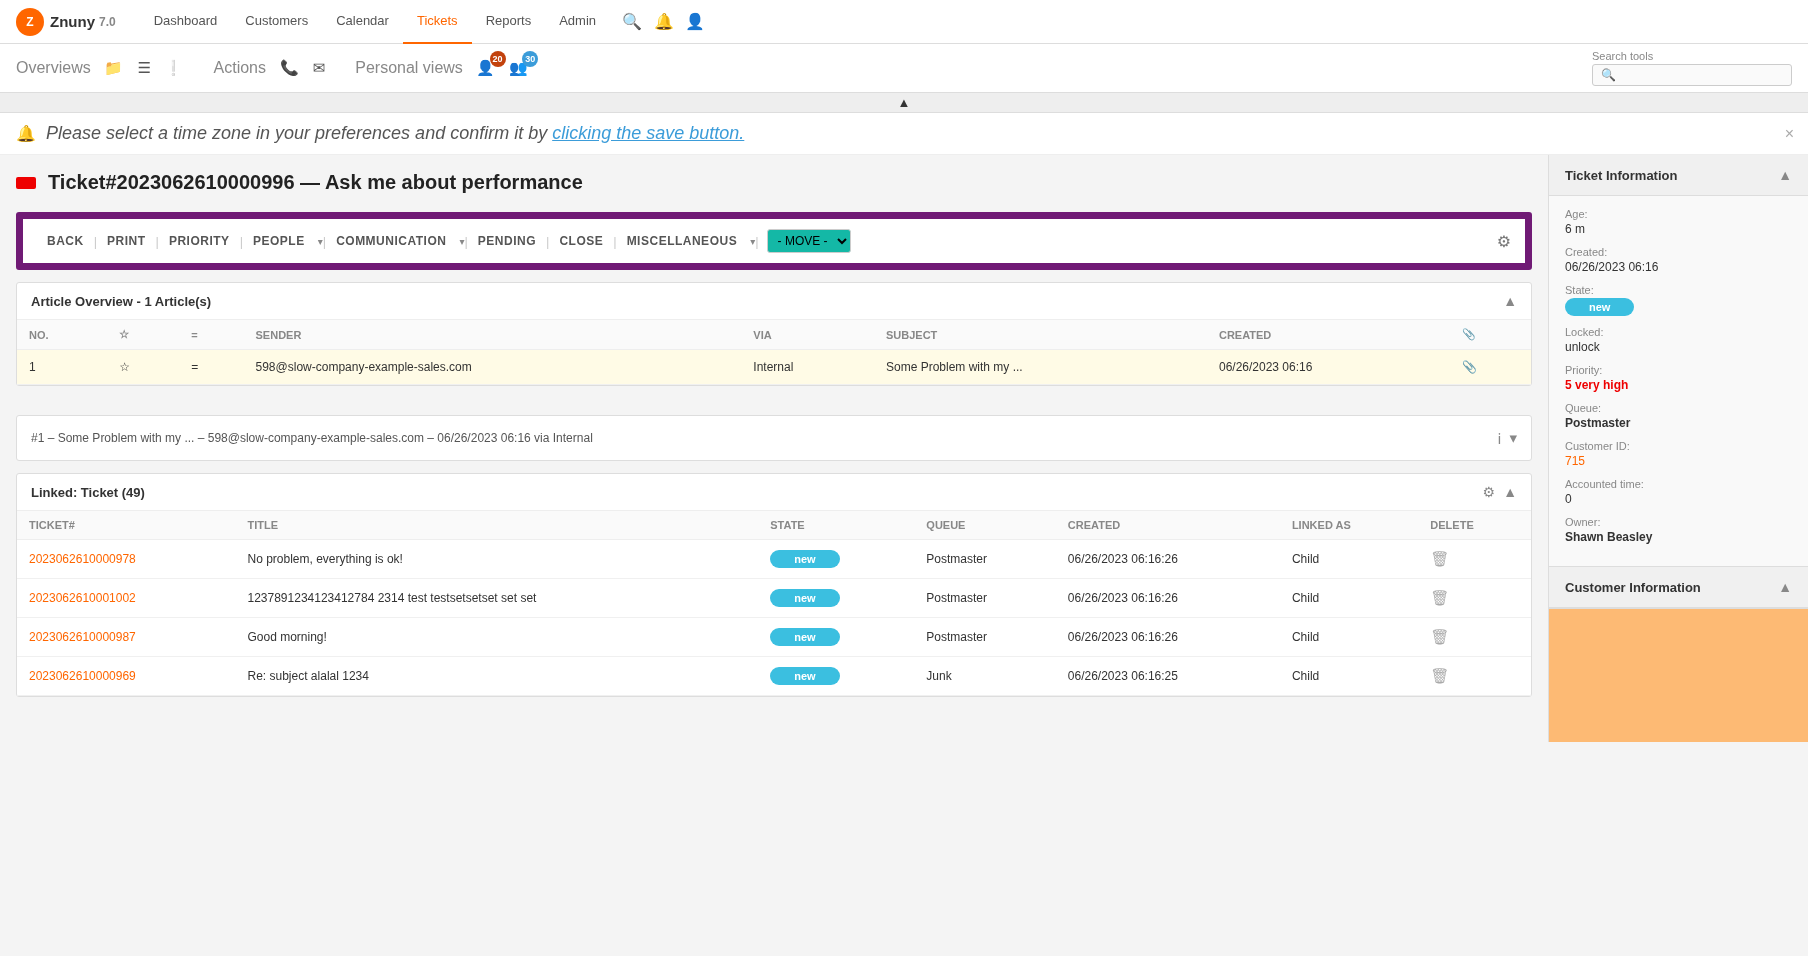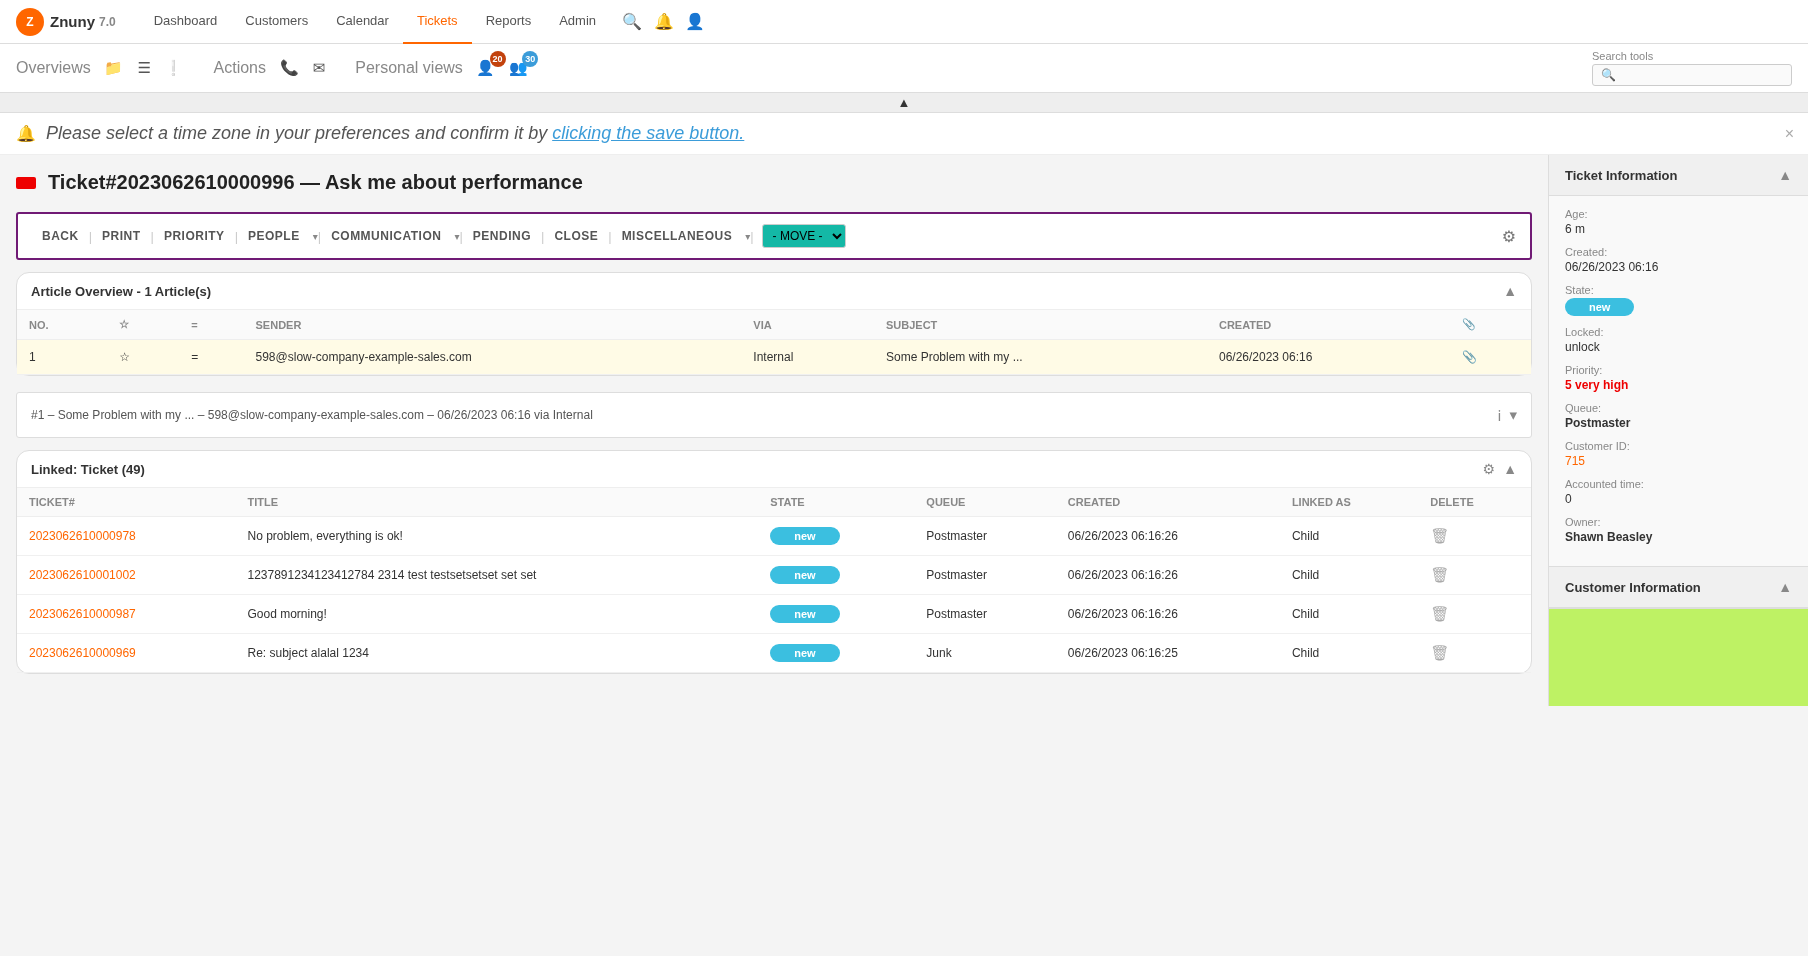--- a/index.html
+++ b/index.html
@@ -98,30 +98,30 @@
     .notification-text { font-size: 18px; color: #555; font-style: italic; }
     .notification-link { color: #3b9cd9; text-decoration: underline; cursor: pointer; }
     .notification-close {
       position: absolute; right: 14px; top: 50%; transform: translateY(-50%);
       background: none; border: none; font-size: 16px; color: #aaa; cursor: pointer;
     }
 
     
     .main-wrapper { display: flex; padding: 0; }
     .content-area { flex: 1; padding: 16px; min-width: 0; }
-    .sidebar { width: 260px; min-width: 260px; background: #bef264; border-left: 1px solid #ddd; }
+    .sidebar { width: 260px; min-width: 260px; background: #fdba74; border-left: 1px solid #ddd; }
 
     
     .ticket-title { display: flex; align-items: center; margin-bottom: 18px; gap: 12px; }
     .ticket-flag { width: 20px; height: 12px; background: #e00; border-radius: 2px; flex-shrink: 0; }
     .ticket-title-text { font-size: 20px; font-weight: bold; color: #222; }
 
     
     .action-bar {
-      background: #fff; border: 2px solid #701a75; border-radius: 3px;
+      background: #fff; border: 7px solid #701a75; border-radius: 3px;
       padding: 10px 14px; display: flex; align-items: center; gap: 0;
       margin-bottom: 12px; flex-wrap: wrap;
     }
     .action-item {
       color: #555; font-size: 12px; cursor: pointer; padding: 0 10px;
       text-transform: uppercase; font-weight: 600; letter-spacing: 0.5px;
       border: none; background: none;
     }
     .action-sep { color: #ccc; }
     .action-dropdown { display: flex; align-items: center; gap: 3px; }
@@ -129,22 +129,22 @@
     .action-move-select {
       border: 1px solid #ccc; border-radius: 3px; padding: 3px 6px; font-size: 12px;
       background: #14b8a6; cursor: pointer; margin-left: 8px;
     }
     .action-settings {
       margin-left: auto; background: none; border: none; cursor: pointer; color: #777; font-size: 16px;
     }
 
     
     .panel {
-      background: #fff; border: 1px solid #ddd; border-radius: 13px;
-      margin-bottom: 16px;
+      background: #fff; border: 1px solid #ddd; border-radius: 3px;
+      margin-bottom: 29px;
     }
     .panel-header {
       padding: 10px 14px; border-bottom: 1px solid #eee;
       display: flex; align-items: center; justify-content: space-between;
       font-size: 13px; font-weight: bold;
     }
     .panel-header-right { display: flex; align-items: center; gap: 8px; }
     .panel-collapse-btn { background: none; border: none; cursor: pointer; font-size: 14px; color: #888; }
 
     

